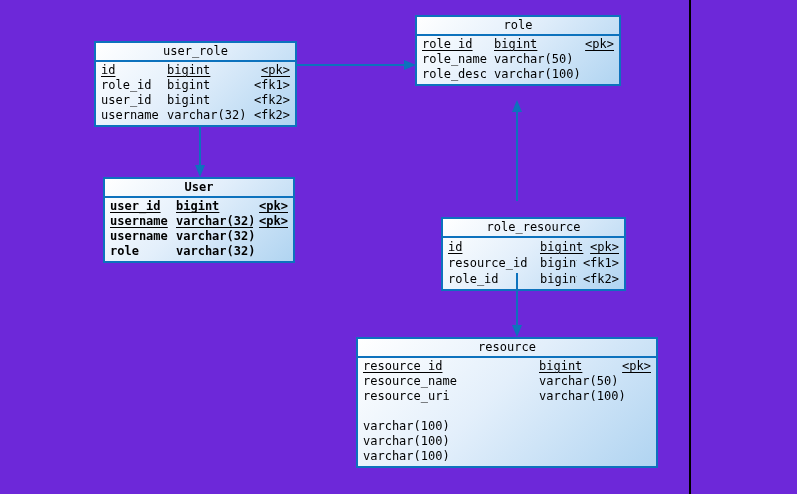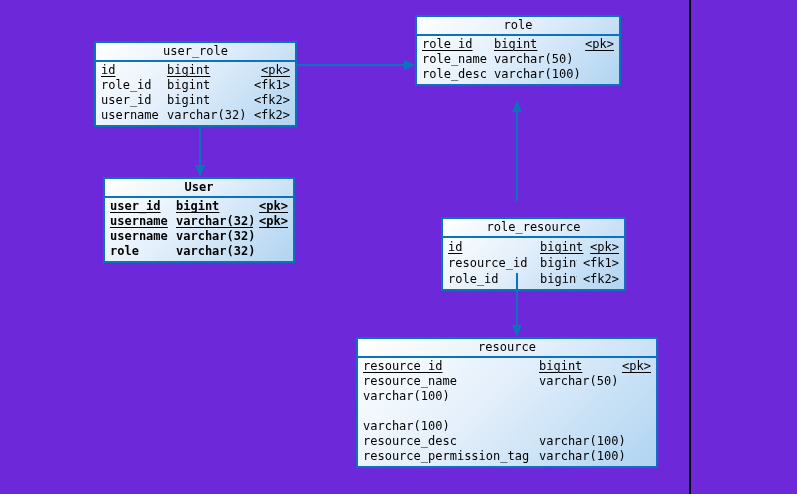--- a/index.html
+++ b/index.html
@@ -160,37 +160,36 @@
         <span class="c-name">resource_id</span>
         <span class="c-type">bigint</span>
         <span class="c-key">&lt;pk&gt;</span>
       </div>
       <div class="row">
         <span class="c-name">resource_name</span>
         <span class="c-type">varchar(50)</span>
         <span class="c-key"></span>
       </div>
       <div class="row">
-        <span class="c-type">varchar(100)</span>
-        <span class="c-key"></span>
-      </div>
-      <div class="row">
-        <span class="c-key"></span>
-      </div>
-      <div class="row">
-        <span class="c-type">varchar(100)</span>
-        <span class="c-key"></span>
-      </div>
-      <div class="row">
-        <span class="c-name">resource_desc</span>
-        <span class="c-type">varchar(100)</span>
-        <span class="c-key"></span>
-      </div>
-      <div class="row">
-        <span class="c-name">resource_permission_tag</span>
+        <span class="c-name">resource_uri</span>
+        <span class="c-type">varchar(100)</span>
+        <span class="c-key"></span>
+      </div>
+      <div class="row">
+        <span class="c-key"></span>
+      </div>
+      <div class="row">
+        <span class="c-type">varchar(100)</span>
+        <span class="c-key"></span>
+      </div>
+      <div class="row">
+        <span class="c-type">varchar(100)</span>
+        <span class="c-key"></span>
+      </div>
+      <div class="row">
         <span class="c-type">varchar(100)</span>
         <span class="c-key"></span>
       </div>
     </div>
   </div>
 
   <div class="cline" id="c1-line"></div>
   <div class="arr arr-right" id="c1-arr"></div>
 
   <div class="cline" id="c2-line"></div>

